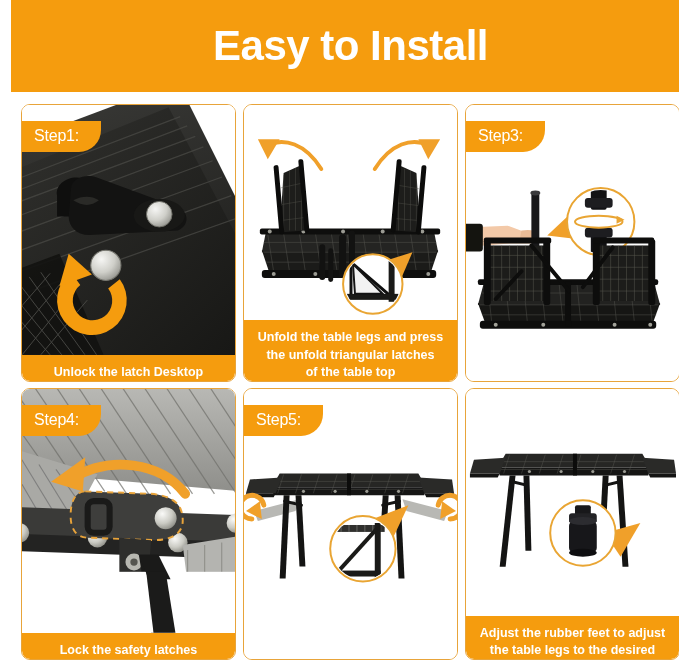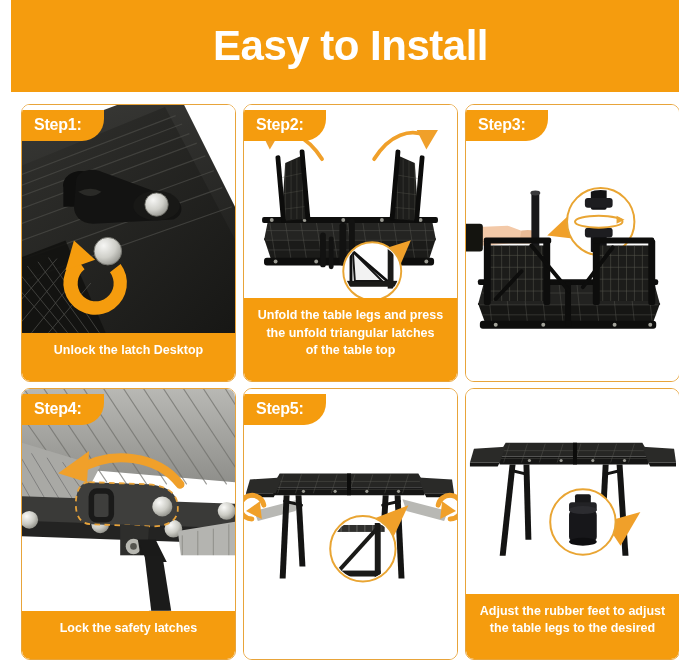--- a/index.html
+++ b/index.html
@@ -40,25 +40,25 @@
     border-radius: 9px;
     background: #ffffff;
     overflow: hidden;
     display: flex;
     flex-direction: column;
   }
 
   
   .badge {
     position: absolute;
-    top: 5px; left: 0;
+    top: 16px; left: 0;
     background: #f59c0e;
     color: #ffffff;
     font-size: 16px;
-    font-weight: bold;
+    font-weight: normal;
     padding: 6px 22px 7px 12px;
     border-radius: 0 0 22px 0;
     z-index: 6;
     letter-spacing: -0.2px;
     white-space: nowrap;
   }
 
   
   .photo {
     position: relative;
@@ -69,21 +69,21 @@
   .photo svg { display:block; width:100%; height:100%; }
 
   
   .caption {
     background: #f59c0e;
     color: #ffffff;
     text-align: center;
     font-weight: bold;
     font-size: 12.5px;
     line-height: 1.38;
-    padding: 9px 8px 22px 8px;
+    padding: 9px 8px 0 8px;
     border-radius: 0 0 8px 8px;
     flex: 0 0 auto;
   }
   .cap-line { display: block; }
 </style>
 </head>
 <body>
 
 <div class="page">
 
@@ -160,21 +160,20 @@
             <polygon points="56,128 76,146 48,156" fill="#f59c0e"></polygon>
           </g>
         </svg>
       </div>
       <div class="caption">
         <span class="cap-line">Unlock the latch Desktop</span>
       </div>
     </div>
 
     <div class="card">
-      <div class="badge">Step2:</div>
       <div class="photo">
         <svg viewBox="0 0 215 200" preserveAspectRatio="xMidYMid meet">
           <rect width="215" height="200" fill="#ffffff"></rect>
 
           <g fill="none" stroke="#f0a02a" stroke-width="4" stroke-linecap="round">
             <path d="M78 56 C62 30, 40 24, 24 32"></path>
           </g>
           <polygon points="14,26 36,26 24,46" fill="#f0a02a"></polygon>
 
           <g fill="none" stroke="#f0a02a" stroke-width="4" stroke-linecap="round">

